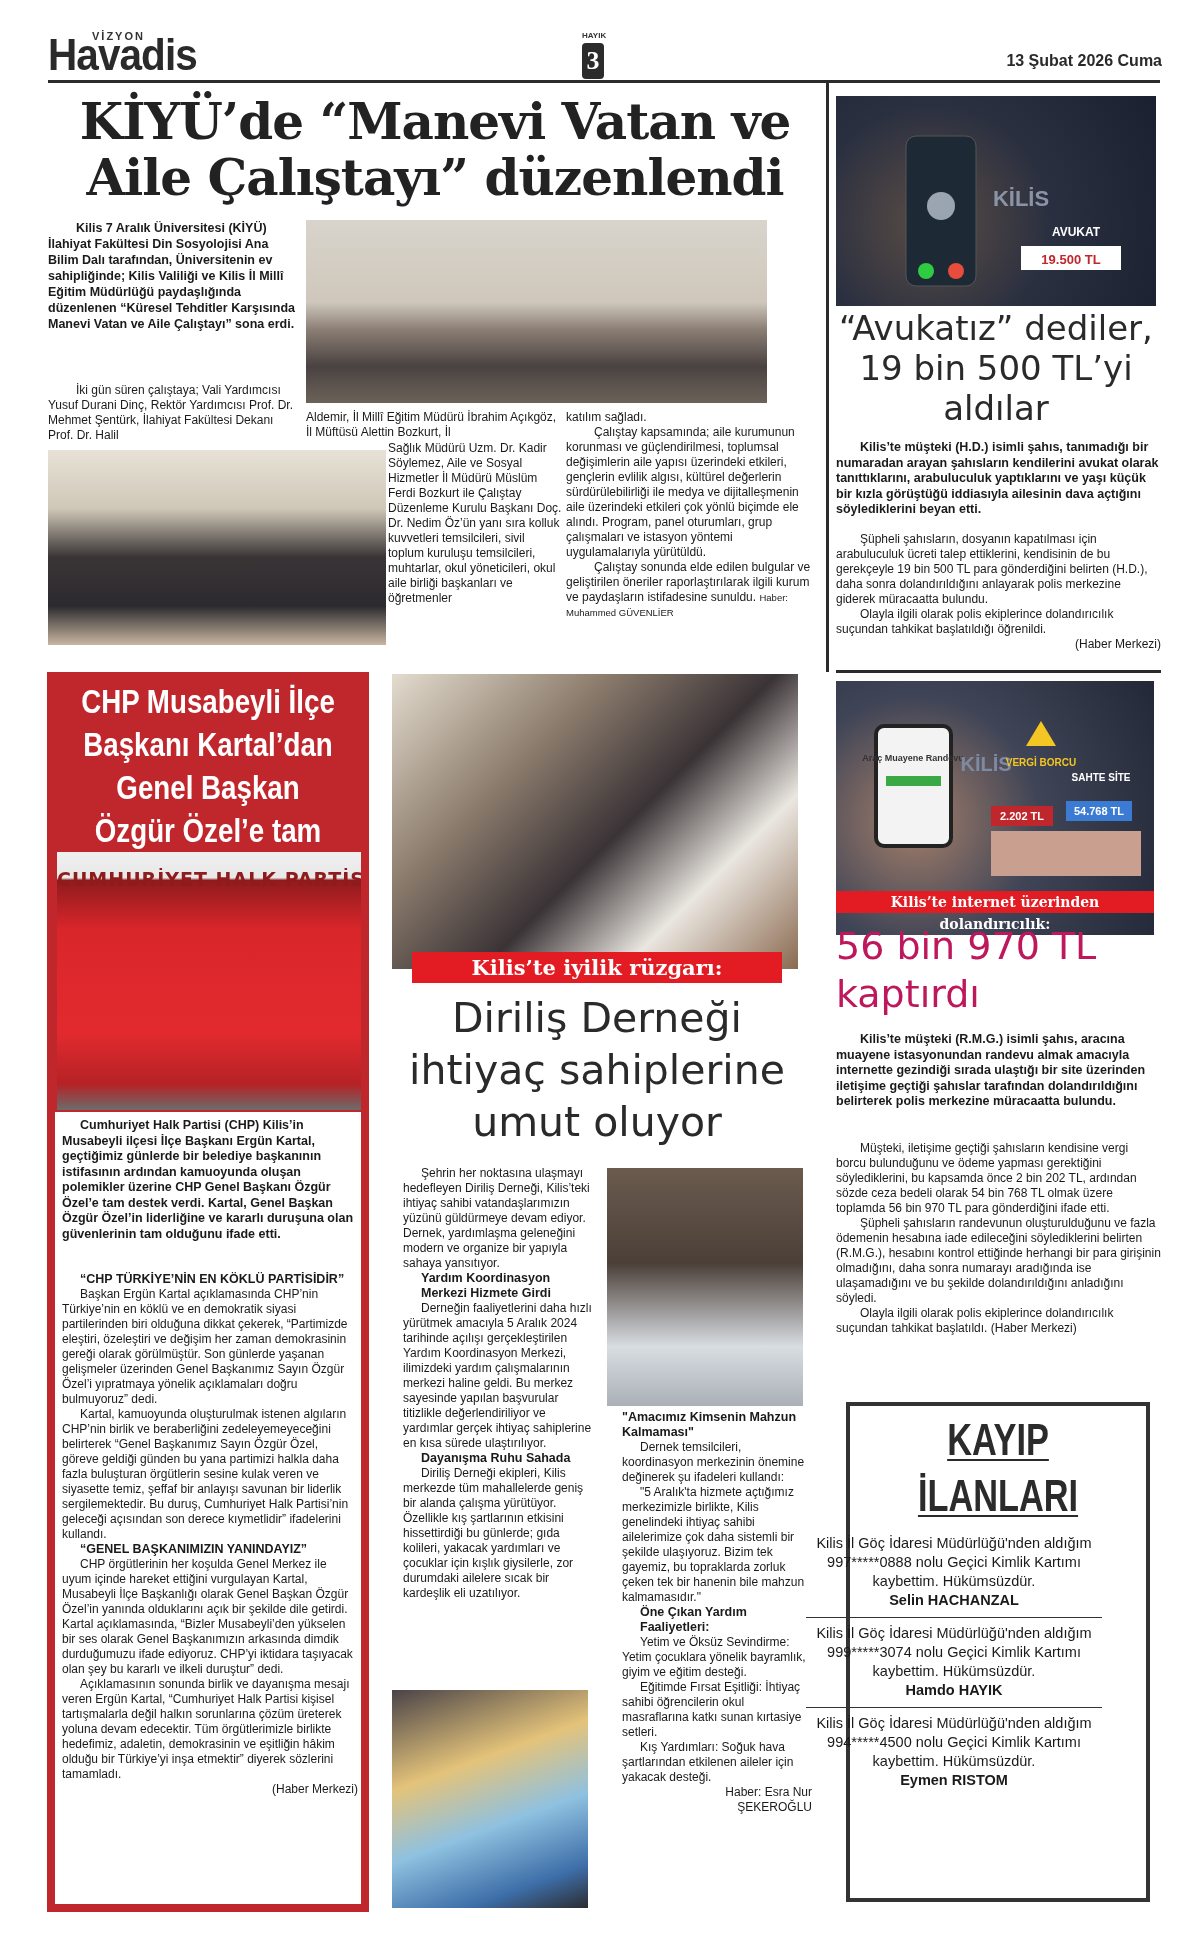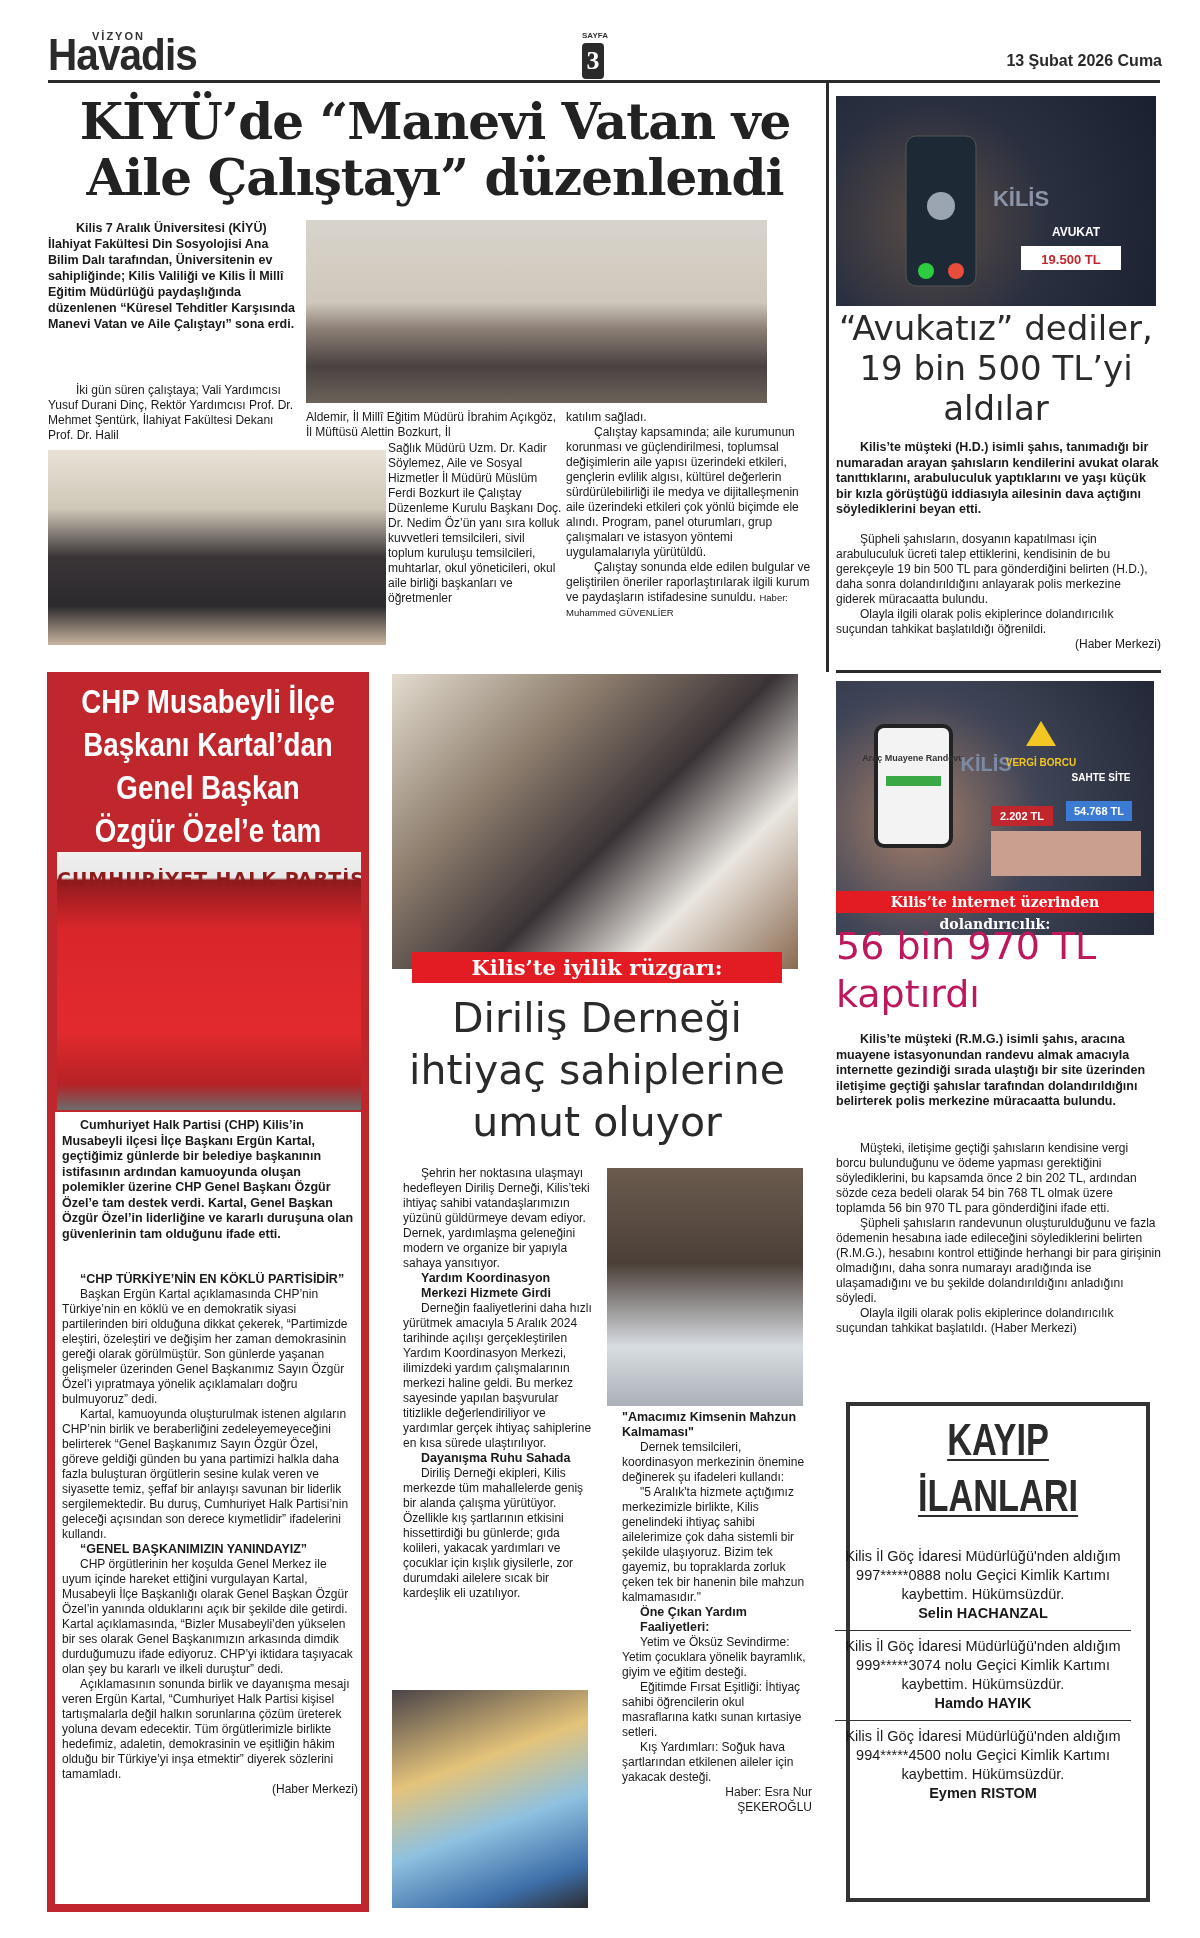--- a/index.html
+++ b/index.html
@@ -50,21 +50,21 @@
                font: bold 14px/22px "DejaVu Serif", serif; text-align: center; }
   .r2-title { left: 836px; top: 922px; width: 320px; font: 38px/48px "DejaVu Sans", sans-serif; color: #be185d; }
   .r2-intro { left: 836px; top: 1032px; width: 325px; font: bold 12.5px/15.5px "Liberation Sans", sans-serif; text-indent: 24px; }
   .r2-body { left: 836px; top: 1141px; width: 325px; font: 12px/15px "Liberation Sans", sans-serif; }
   .r2-body p { text-indent: 24px; }
 
   
   .kayip-box { left: 846px; top: 1402px; width: 304px; height: 500px; border: 4px solid #333; }
   .kayip-title { left: 850px; top: 1412px; width: 296px; text-align: center; font: bold 44px/56px "Liberation Sans", sans-serif; color: #2b2b2b; transform: scaleX(0.78); }
   .kayip-title span { text-decoration: underline; text-decoration-thickness: 2px; text-underline-offset: 4px; }
-  .kayip-list { left: 835px; top: 1528px; width: 296px; margin-top: 13px; }
+  .kayip-list { left: 806px; top: 1528px; width: 296px; }
   .kayip-item { text-align: center; font: 14.5px/19px "Liberation Sans", sans-serif; padding: 6px 4px 7px; border-bottom: 1.5px solid #333; }
   .kayip-item:last-child { border-bottom: none; }
   .kayip-name { font-weight: bold; }
 
   
   .chp-box { left: 47px; top: 672px; width: 322px; height: 1240px; background: #c0272d; }
   .chp-title { left: 55px; top: 680px; width: 306px; text-align: center; color: #fff; font: bold 33px/43px "Liberation Sans", sans-serif; transform: scaleX(0.84); }
   .chp-photo { left: 57px; top: 852px; width: 304px; height: 258px;
                background: linear-gradient(180deg,#f0f0f0 0%,#e8e8e8 10%,#8f1b1d 11%,#d9262b 30%,#e22a2e 70%,#b52226 90%,#6c6c6c 100%); }
   .chp-photo-text { left: 57px; top: 868px; width: 304px; color: #8f1b1d; font: bold 19px "DejaVu Sans", sans-serif; letter-spacing: 1px; white-space: nowrap; overflow: hidden; }
@@ -88,21 +88,21 @@
   .d-col2 p { text-indent: 18px; }
   .d-photo3 { left: 392px; top: 1690px; width: 196px; height: 218px;
               background: linear-gradient(160deg,#4a4448 0%,#e4c37a 35%,#8fc1e0 60%,#3d6ea8 85%,#2c2c30 100%); }
   .byline { text-align: right; }
 </style>
 </head>
 <body>
 
 <div class="abs logo">Havadis</div>
 <div class="abs logo-small">VİZYON</div>
-<div class="abs sayfa-label">SAYFA</div>
+<div class="abs sayfa-label">HAYIK</div>
 <div class="abs sayfa-num">3</div>
 <div class="abs date">13 Şubat 2026 Cuma</div>
 <div class="abs top-rule"></div>
 <div class="abs v-rule"></div>
 <div class="abs right-rule"></div>
 
 <h1 class="abs lead-title">KİYÜ’de “Manevi Vatan ve Aile Çalıştayı” düzenlendi</h1>
 <p class="abs lead-intro">Kilis 7 Aralık Üniversitesi (KİYÜ) İlahiyat Fakültesi Din Sosyolojisi Ana Bilim Dalı tarafından, Üniversitenin ev sahipliğinde; Kilis Valiliği ve Kilis İl Millî Eğitim Müdürlüğü paydaşlığında düzenlenen “Küresel Tehditler Karşısında Manevi Vatan ve Aile Çalıştayı” sona erdi.</p>
 <p class="abs lead-p1">İki gün süren çalıştaya; Vali Yardımcısı Yusuf Durani Dinç, Rektör Yardımcısı Prof. Dr. Mehmet Şentürk, İlahiyat Fakültesi Dekanı Prof. Dr. Halil</p>
 <div class="abs lead-photo1"></div>

